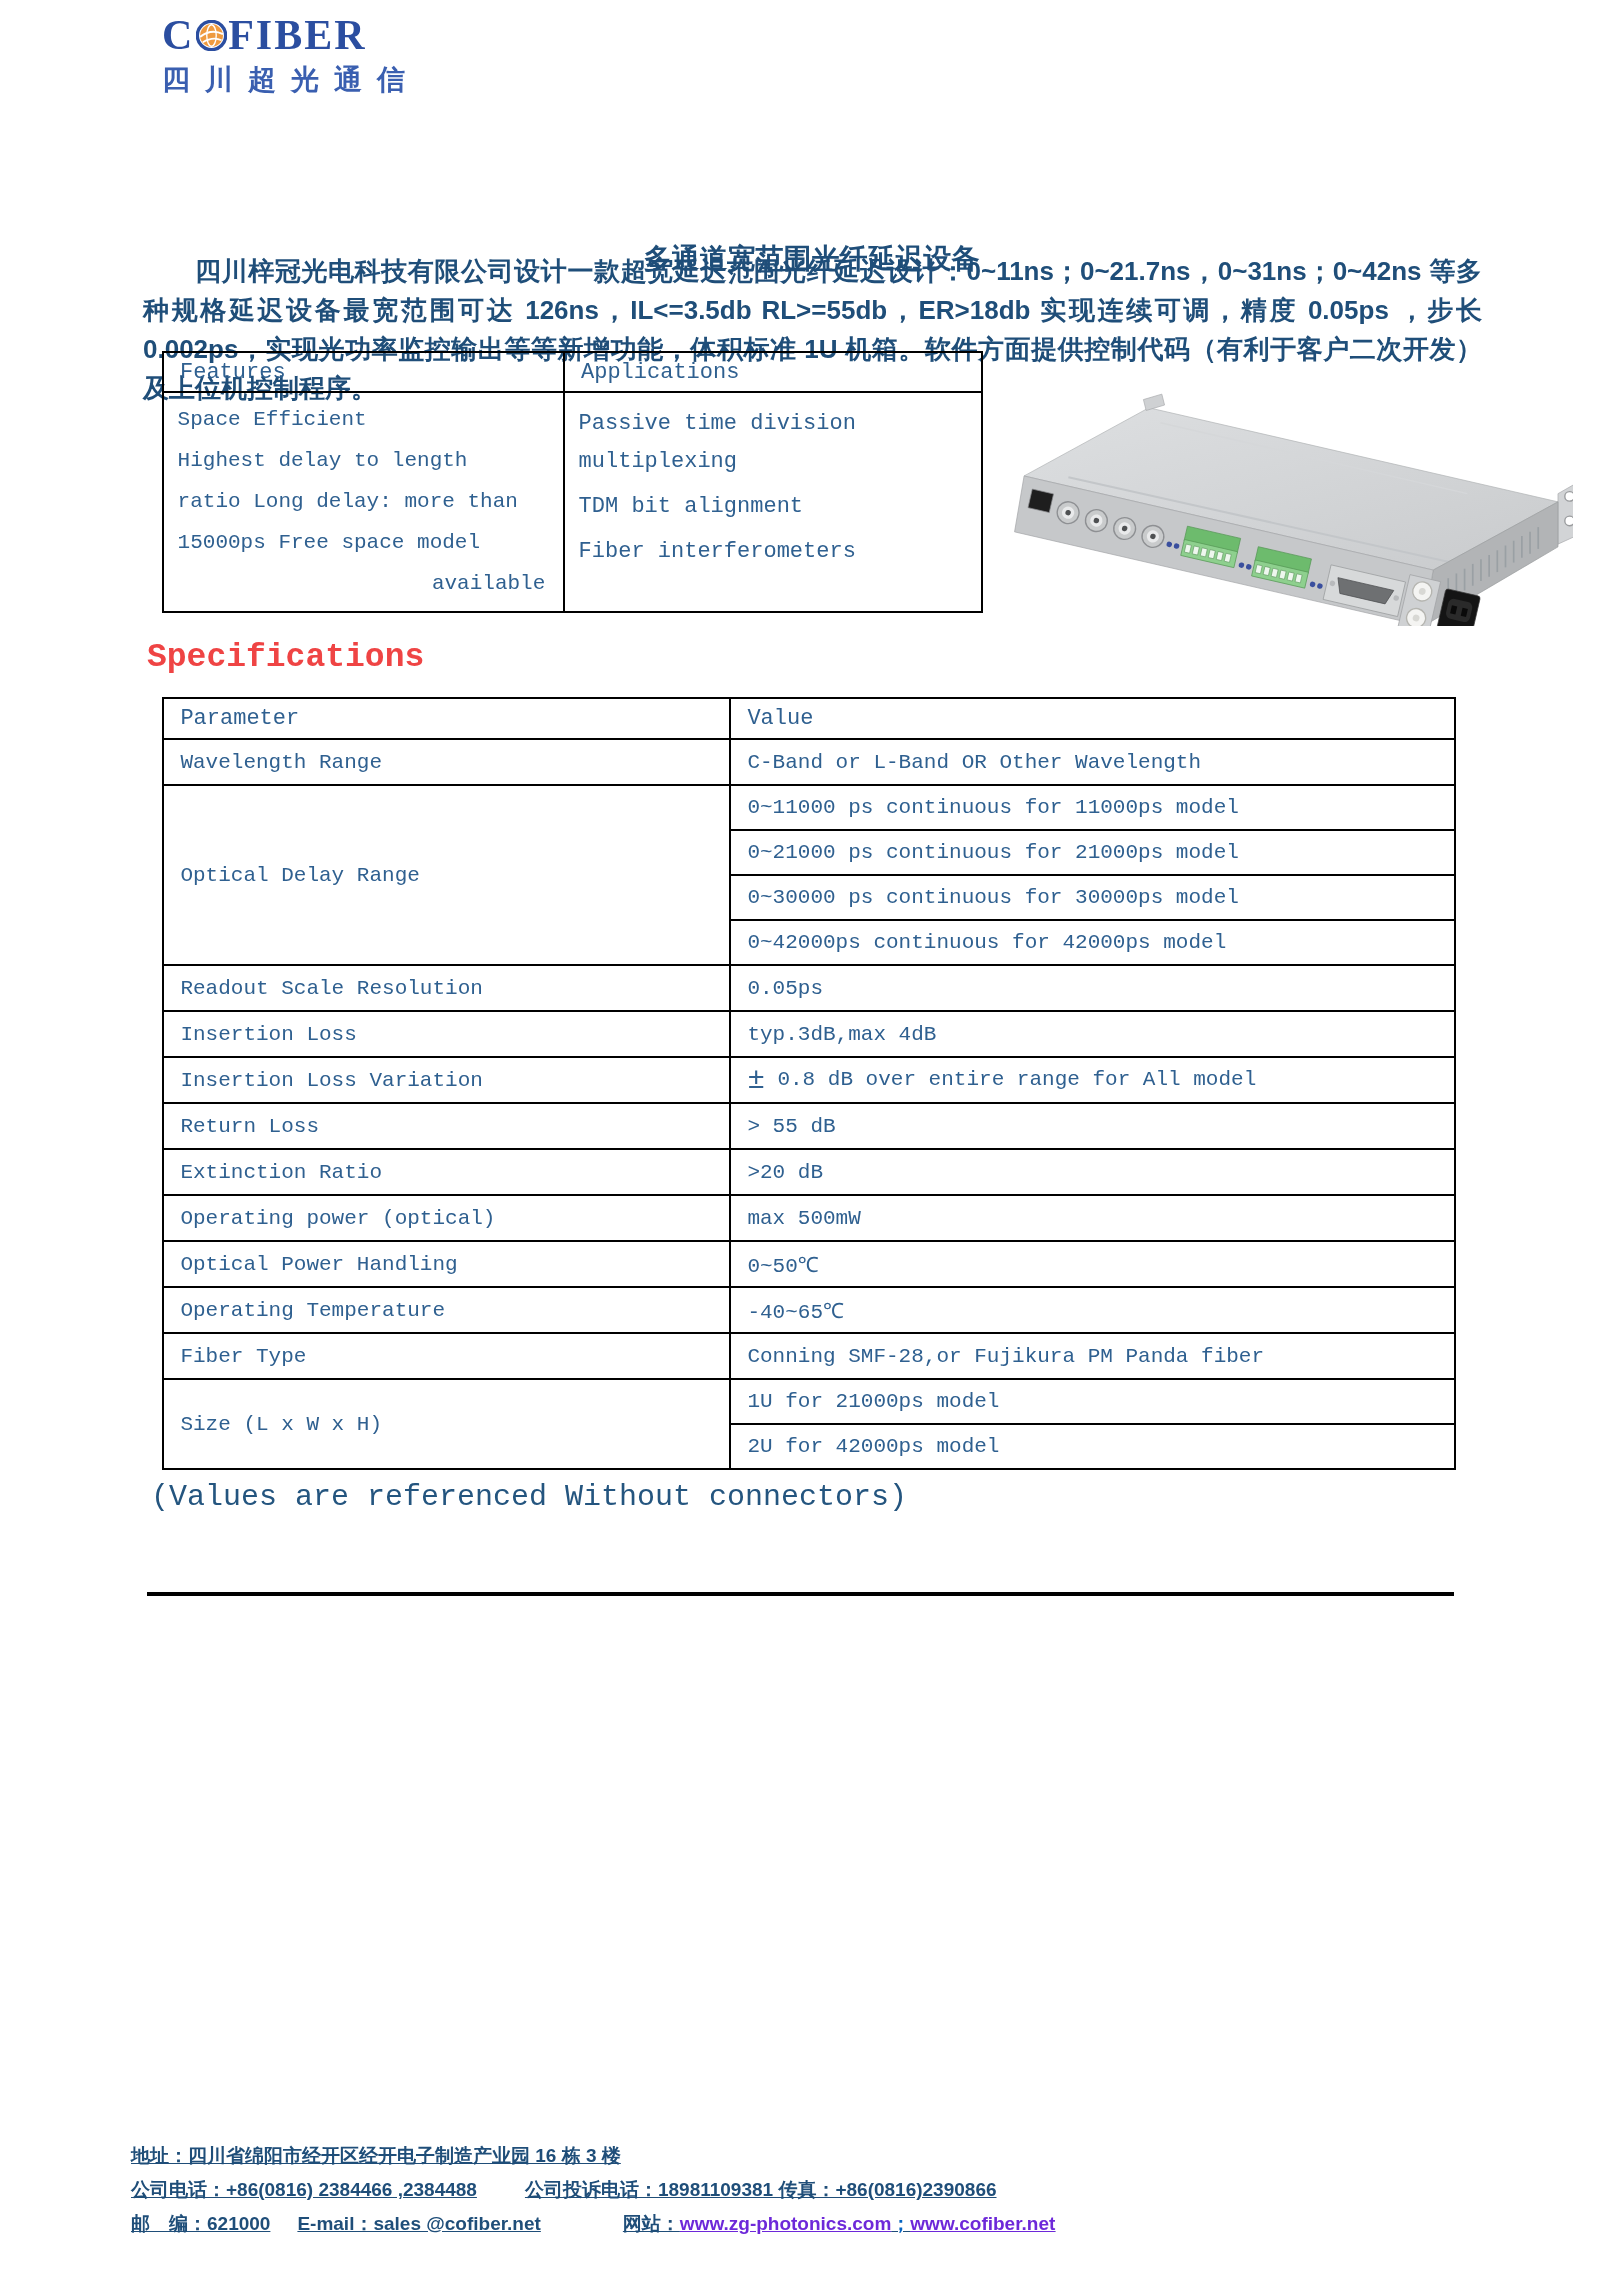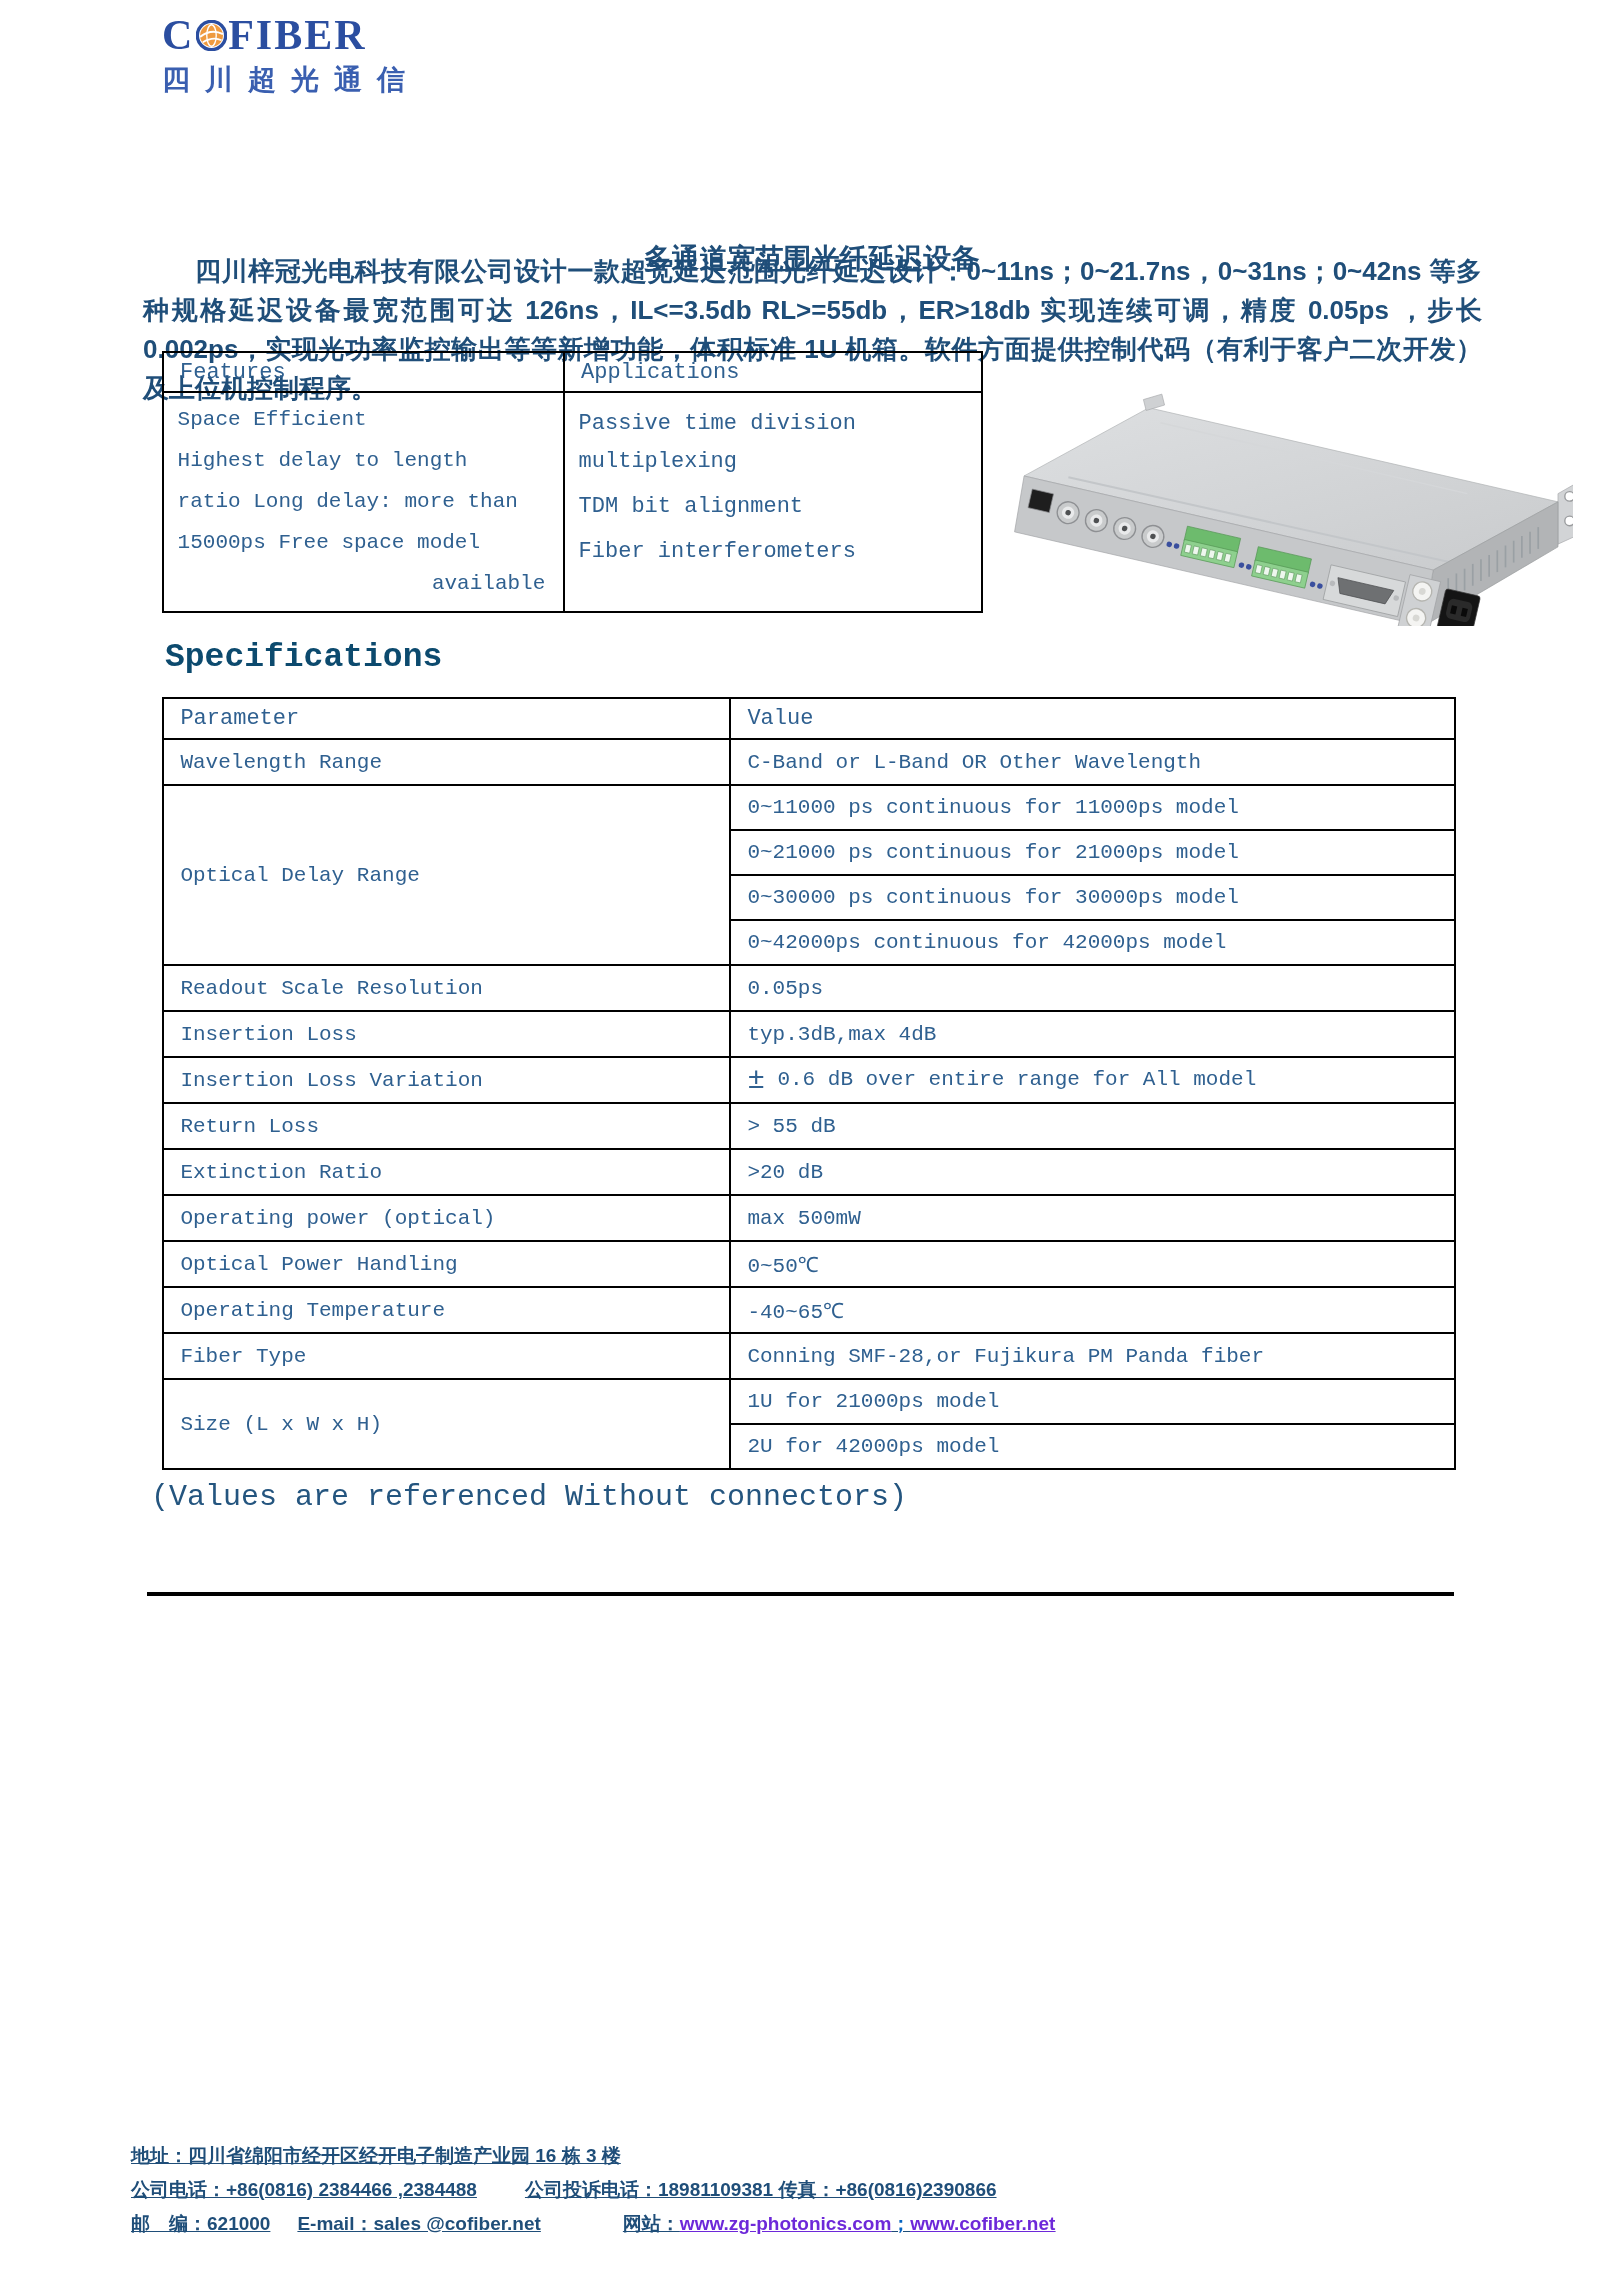--- a/index.html
+++ b/index.html
@@ -47,23 +47,23 @@
   .cell-clip { height:217px; overflow:hidden; }
   .feat-line { font-size:21px; line-height:41px; }
   .feat-line.first { margin-top:5.5px; }
   .feat-line.right { text-align:right; padding-right:17.7px; }
   .app-line { font-size:22px; line-height:38px; margin-top:6.8px; }
   .app-line.first { margin-top:12.3px; }
   
   .device { position:absolute; left:990px; top:360px; }
   
   .spec-heading {
-    position:absolute; left:165px; top:639px;
+    position:absolute; left:147px; top:639px;
     font-family:"Liberation Mono","DejaVu Sans Mono",monospace;
-    font-size:33px; font-weight:bold; color:#0c4a6e;
+    font-size:33px; font-weight:bold; color:#ef4444;
   }
   .spec-table {
     position:absolute; left:162px; top:697px; width:1294px; table-layout:fixed;
   }
   .spec-table th, .spec-table td {
     border:2px solid #000; text-align:left; font-weight:normal;
     font-family:"Liberation Mono","DejaVu Sans Mono",monospace;
     font-size:21px; color:#2f6090; padding-left:16.4px; vertical-align:middle;
   }
   .spec-table th { height:41px; font-size:22px; }
@@ -279,21 +279,21 @@
     <tr class="r-std">
       <td>Readout Scale Resolution</td>
       <td>0.05ps</td>
     </tr>
     <tr class="r-std">
       <td>Insertion Loss</td>
       <td>typ.3dB,max 4dB</td>
     </tr>
     <tr class="r-std">
       <td>Insertion Loss Variation</td>
-      <td><span class="pm">±</span><span> 0.6 dB over entire range for All model</span></td>
+      <td><span class="pm">±</span><span> 0.8 dB over entire range for All model</span></td>
     </tr>
     <tr class="r-std">
       <td>Return Loss</td>
       <td>&gt; 55 dB</td>
     </tr>
     <tr class="r-std">
       <td>Extinction Ratio</td>
       <td>&gt;20 dB</td>
     </tr>
     <tr class="r-std">

